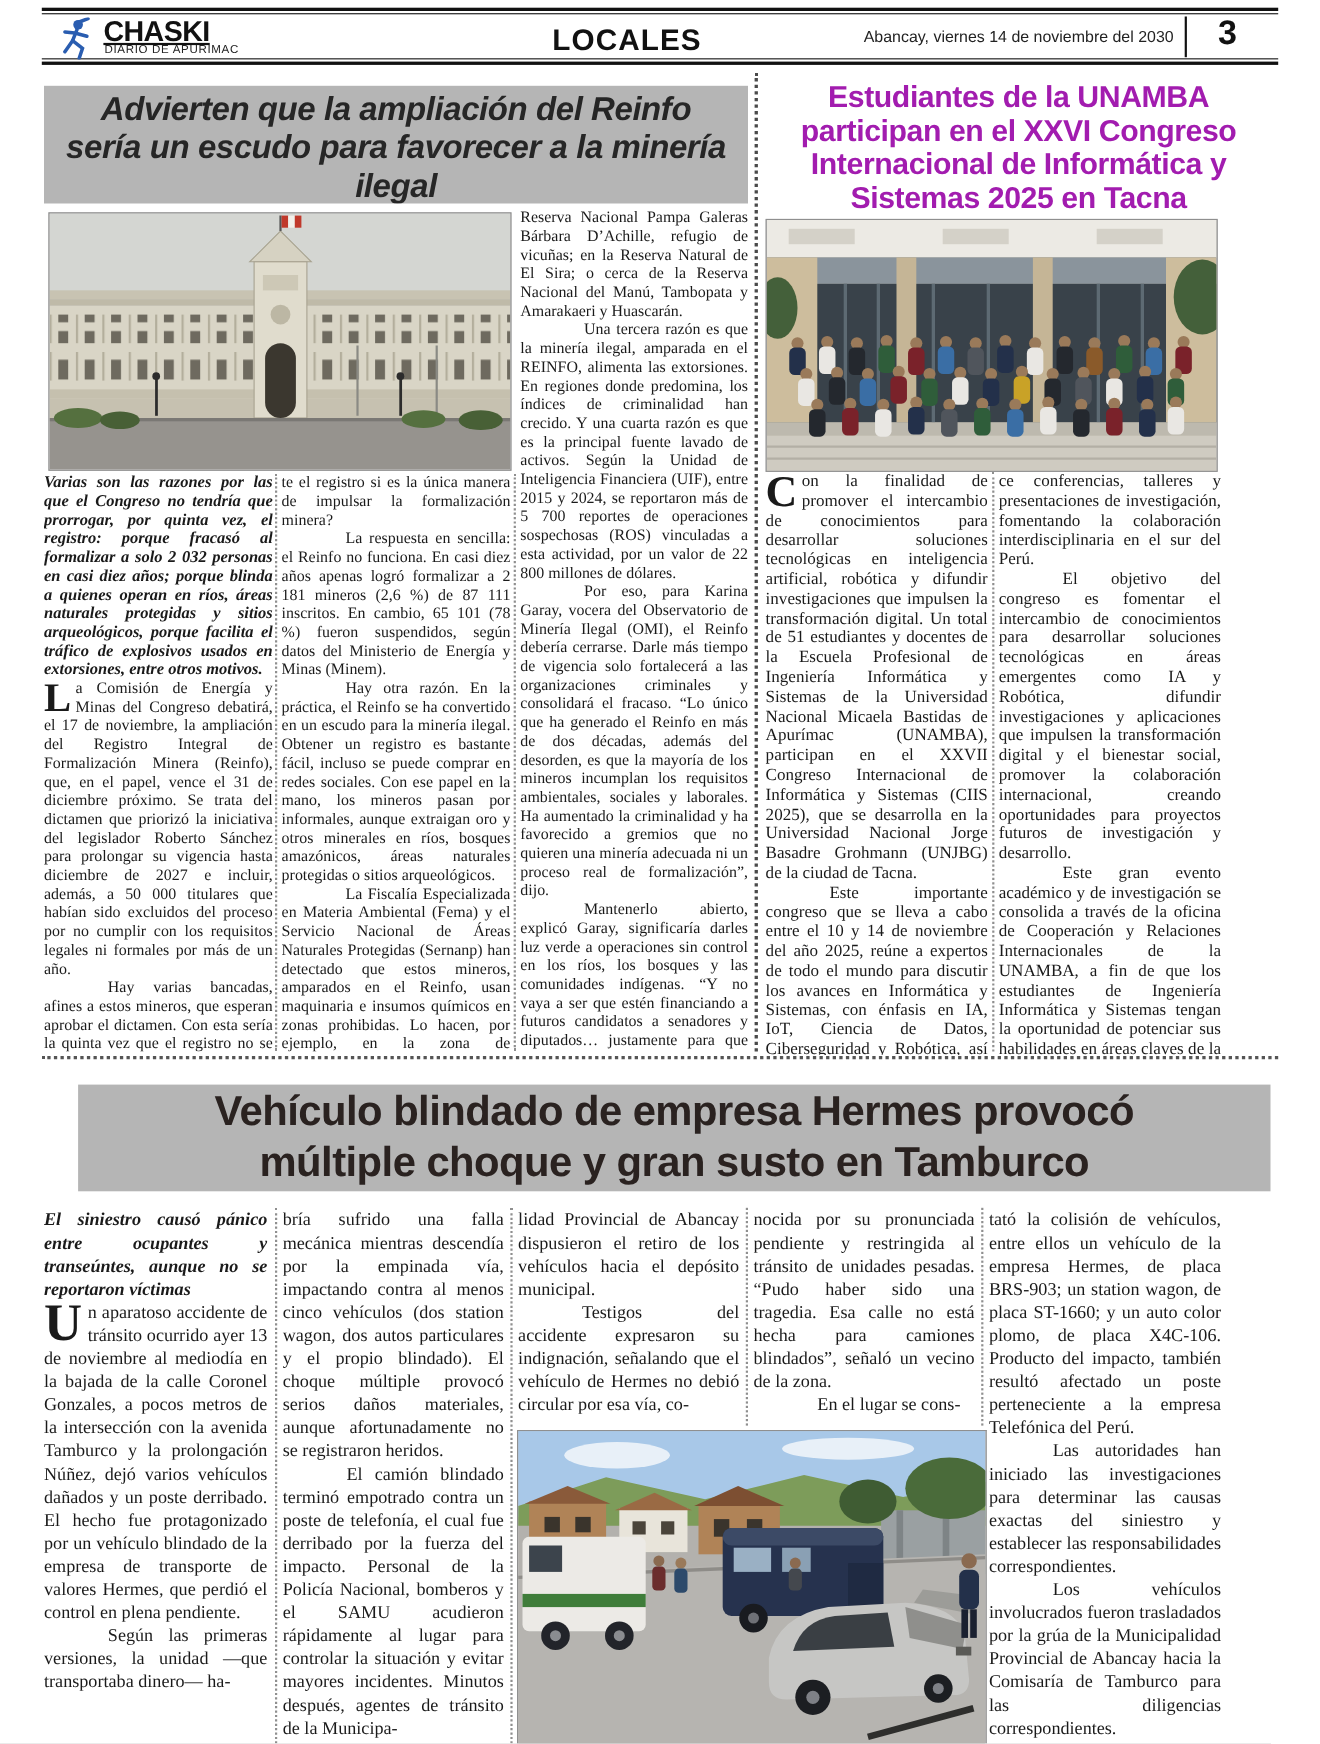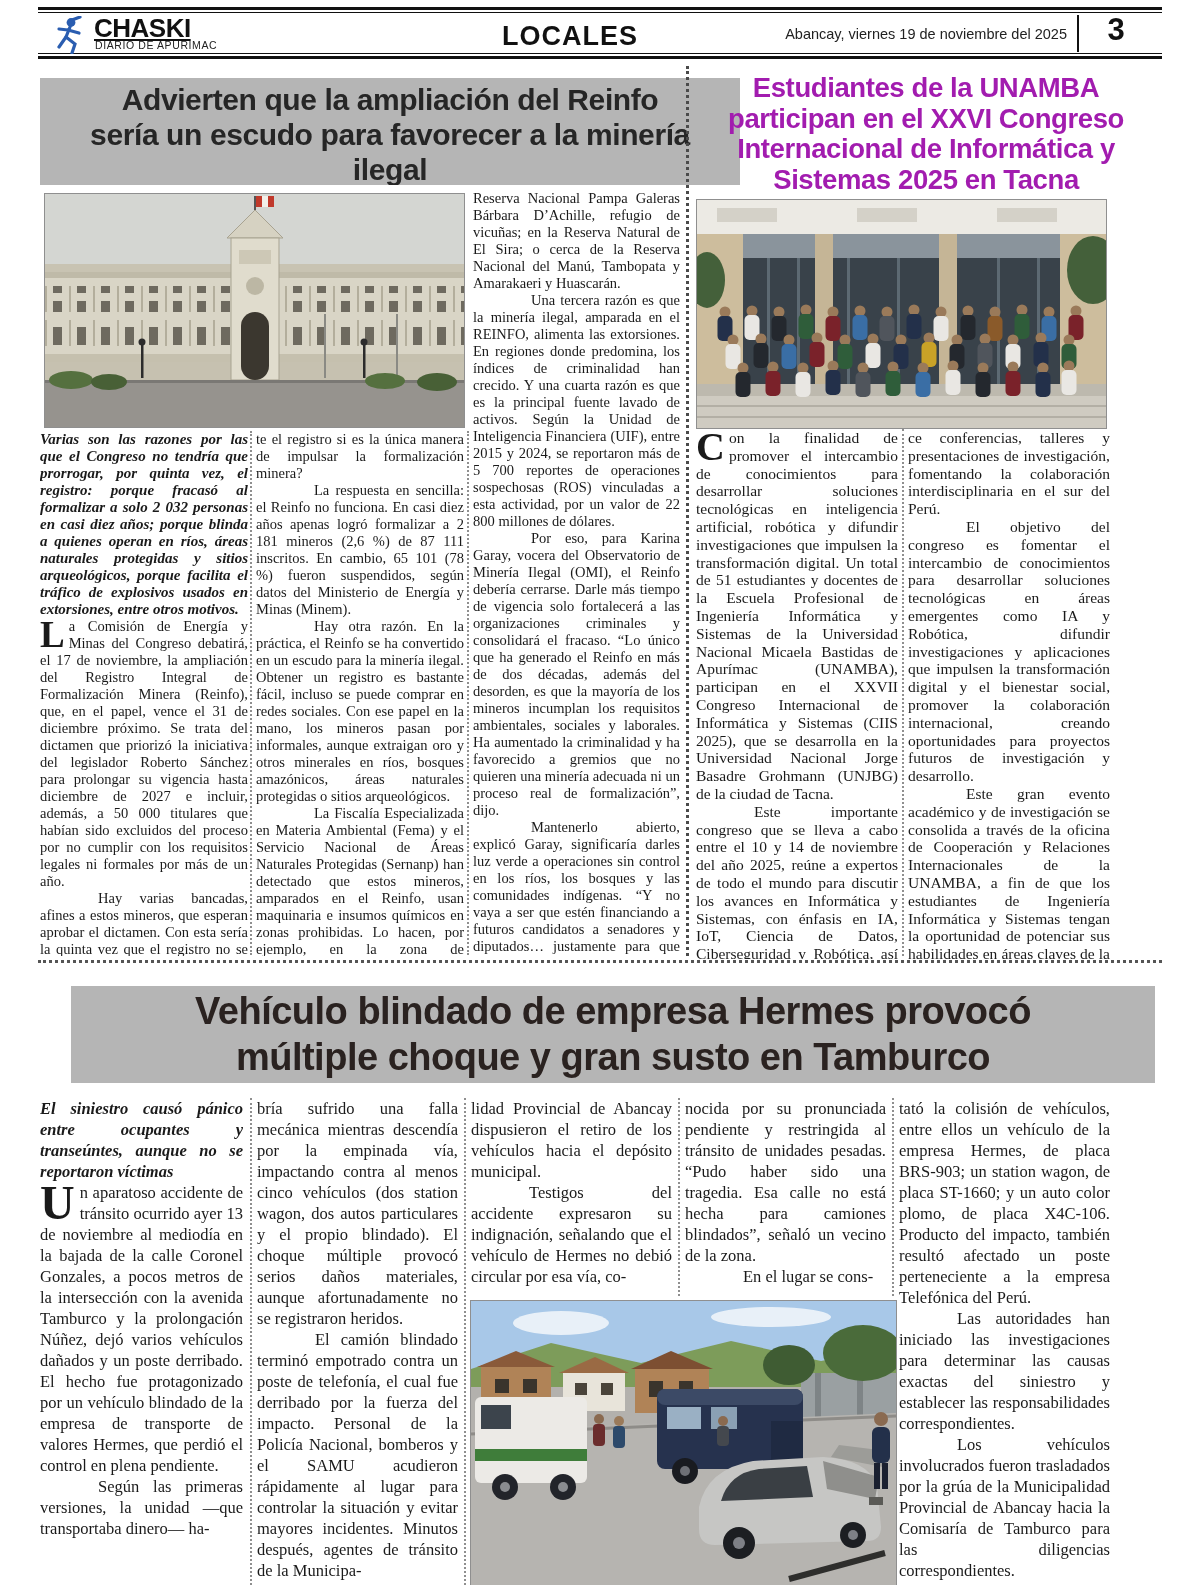--- a/index.html
+++ b/index.html
@@ -57,25 +57,25 @@
         <path d="M18 11 L14 21"></path>
         <path d="M14 21 L7 31 M14 21 L23 28 L20 37"></path>
         <path d="M16 14 L27 17 M16 14 L7 13"></path>
       </g>
       <circle cx="19" cy="6.5" r="4.4" fill="#2a5db0"></circle>
     </svg>
   </div>
   <div class="abs brand" style="left:94px;top:13px;text-decoration:underline;">CHASKI</div>
   <div class="abs tagline" style="left:95px;top:39px;text-align:center;">DIARIO DE APURIMAC</div>
   <div class="abs section" style="left:0;right:60px;top:21px;text-align:center;">LOCALES</div>
-  <div class="abs dateline" style="right:133px;top:26px;">Abancay, viernes 19 de noviembre del 2025</div>
+  <div class="abs dateline" style="right:133px;top:26px;">Abancay, viernes 14 de noviembre del 2030</div>
   <div class="abs rule" style="left:1077px;top:15px;width:2px;height:37px;"></div>
   <div class="abs pagenum" style="left:1085px;top:12px;width:62px;">3</div>
 
-  <div class="abs headbox" style="left:40px;top:78px;width:700px;height:107px;">
+  <div class="abs headbox" style="left:40px;top:78px;width:640px;height:107px;font-style:italic;">
     <div class="h1-inner">Advierten que la ampliación del Reinfo sería un escudo para favorecer a la minería ilegal</div>
   </div>
 
   <div class="abs photo" style="left:44px;top:193px;width:419px;height:233px;">
     <svg width="419" height="233" viewBox="0 0 419 233">
       <defs>
         <pattern id="win" width="24" height="26" patternUnits="userSpaceOnUse">
           <rect width="24" height="26" fill="#d9d5c6"></rect>
           <rect x="0" width="2" height="26" fill="#b3ae9c"></rect>
           <rect x="8" y="3" width="9" height="18" fill="#6e6a5f"></rect>

